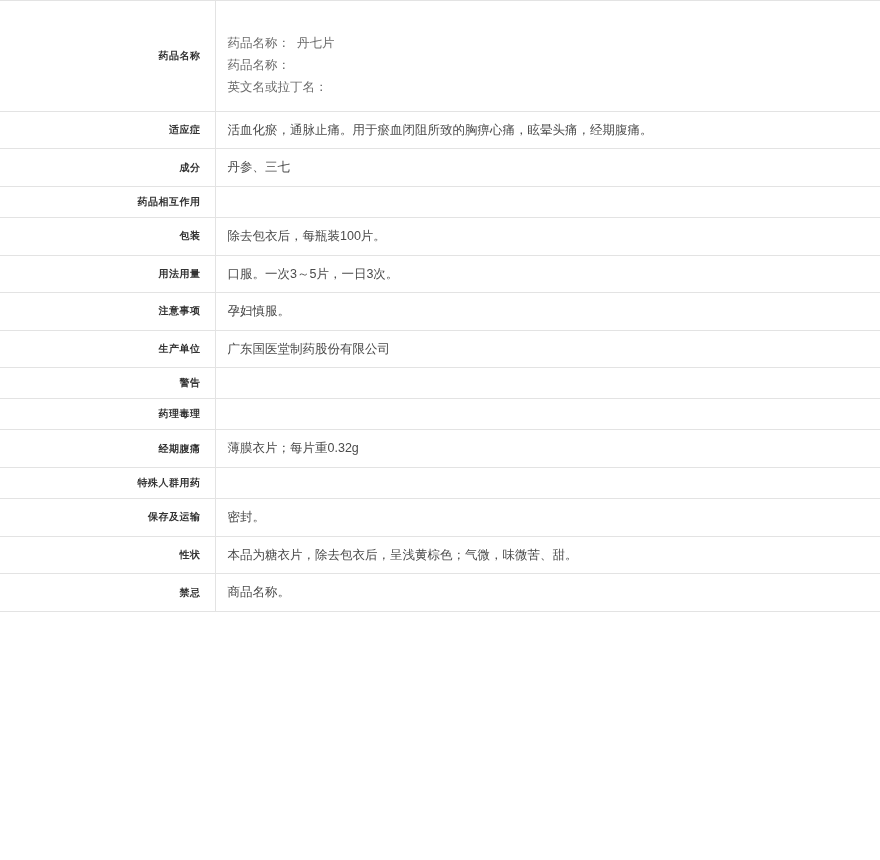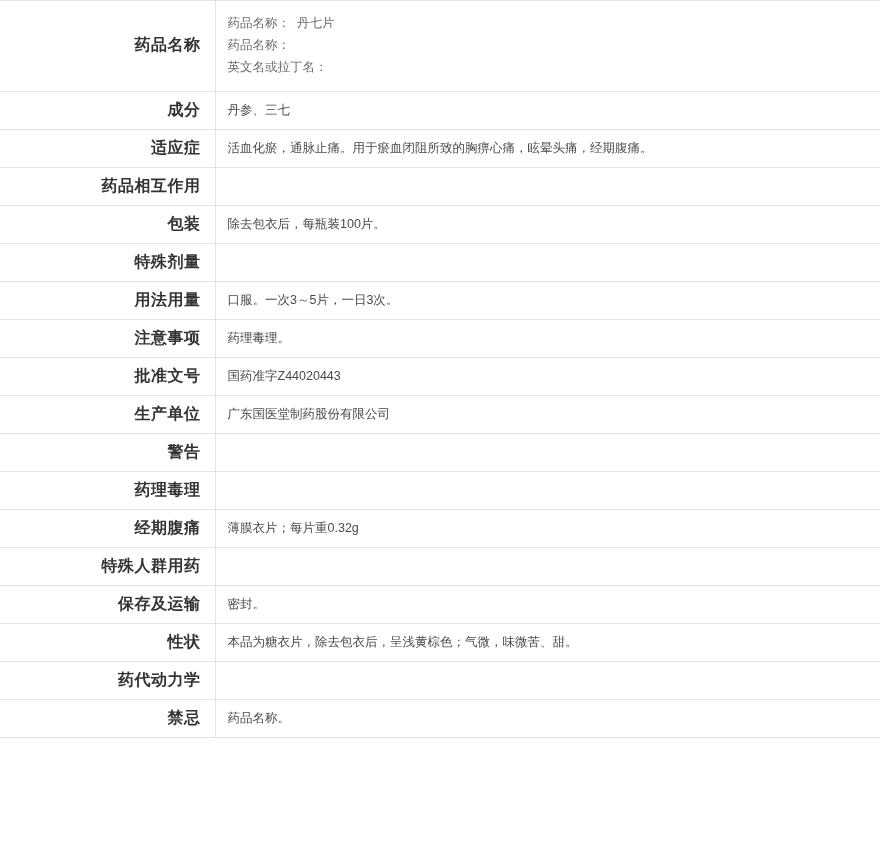--- a/index.html
+++ b/index.html
@@ -33,21 +33,21 @@
   table.drug-table tr:first-child {
     border-top: 1px solid #e3e3e3;
   }
   th.label-cell {
     width: 215px;
     text-align: right;
     vertical-align: middle;
     padding: 8px 14px 8px 6px;
     font-weight: bold;
     color: #333333;
-    font-size: 16px;
+    font-size: 10px;
     letter-spacing: 0.5px;
     background: #ffffff;
     border-right: 1px solid #e3e3e3;
     box-sizing: border-box;
   }
   td.value-cell {
     text-align: left;
     vertical-align: middle;
     padding: 8px 10px 8px 12px;
     color: #4a4a4a;
@@ -63,20 +63,21 @@
   .sub-line {
     display: block;
     color: #6b6b6b;
     font-size: 12.5px;
     line-height: 1.75;
     white-space: pre;
   }
   .name-block {
     padding-top: 2px;
     padding-bottom: 2px;
+    margin-top: 20px;
   }
   tr.tall th.label-cell,
   tr.tall td.value-cell {
     padding-top: 10px;
     padding-bottom: 10px;
   }
 </style>
 </head>
 <body>
 
@@ -89,59 +90,51 @@
         <td class="value-cell">
           <div class="name-block">
             <span class="sub-line">药品名称：  丹七片</span>
             <span class="sub-line">药品名称：</span>
             <span class="sub-line">英文名或拉丁名：</span>
           </div>
         </td>
       </tr>
 
       <tr>
-        <th class="label-cell">成分</th>
-        <td class="value-cell">丹参、三七</td>
+        <th class="label-cell">适应症</th>
+        <td class="value-cell">活血化瘀，通脉止痛。用于瘀血闭阻所致的胸痹心痛，眩晕头痛，经期腹痛。</td>
       </tr>
 
       <tr>
-        <th class="label-cell">适应症</th>
-        <td class="value-cell">活血化瘀，通脉止痛。用于瘀血闭阻所致的胸痹心痛，眩晕头痛，经期腹痛。</td>
+        <th class="label-cell">成分</th>
+        <td class="value-cell">丹参、三七</td>
       </tr>
 
       <tr>
         <th class="label-cell">药品相互作用</th>
         <td class="value-cell empty"></td>
       </tr>
 
       <tr>
         <th class="label-cell">包装</th>
         <td class="value-cell">除去包衣后，每瓶装100片。</td>
       </tr>
 
-      <tr>
-        <th class="label-cell">特殊剂量</th>
-        <td class="value-cell empty"></td>
-      </tr>
 
 
       <tr>
         <th class="label-cell">用法用量</th>
         <td class="value-cell">口服。一次3～5片，一日3次。</td>
       </tr>
 
       <tr>
         <th class="label-cell">注意事项</th>
-        <td class="value-cell">药理毒理。</td>
+        <td class="value-cell">孕妇慎服。</td>
       </tr>
 
-      <tr>
-        <th class="label-cell">批准文号</th>
-        <td class="value-cell">国药准字Z44020443</td>
-      </tr>
 
 
       <tr>
         <th class="label-cell">生产单位</th>
         <td class="value-cell">广东国医堂制药股份有限公司</td>
       </tr>
 
       <tr>
         <th class="label-cell">警告</th>
         <td class="value-cell empty"></td>
@@ -165,25 +158,21 @@
       <tr>
         <th class="label-cell">保存及运输</th>
         <td class="value-cell">密封。</td>
       </tr>
 
       <tr>
         <th class="label-cell">性状</th>
         <td class="value-cell">本品为糖衣片，除去包衣后，呈浅黄棕色；气微，味微苦、甜。</td>
       </tr>
 
-      <tr>
-        <th class="label-cell">药代动力学</th>
-        <td class="value-cell empty"></td>
-      </tr>
 
       <tr>
         <th class="label-cell">禁忌</th>
-        <td class="value-cell">药品名称。</td>
+        <td class="value-cell">商品名称。</td>
       </tr>
 
     </tbody>
   </table>
 </div>
 
 </body></html>

